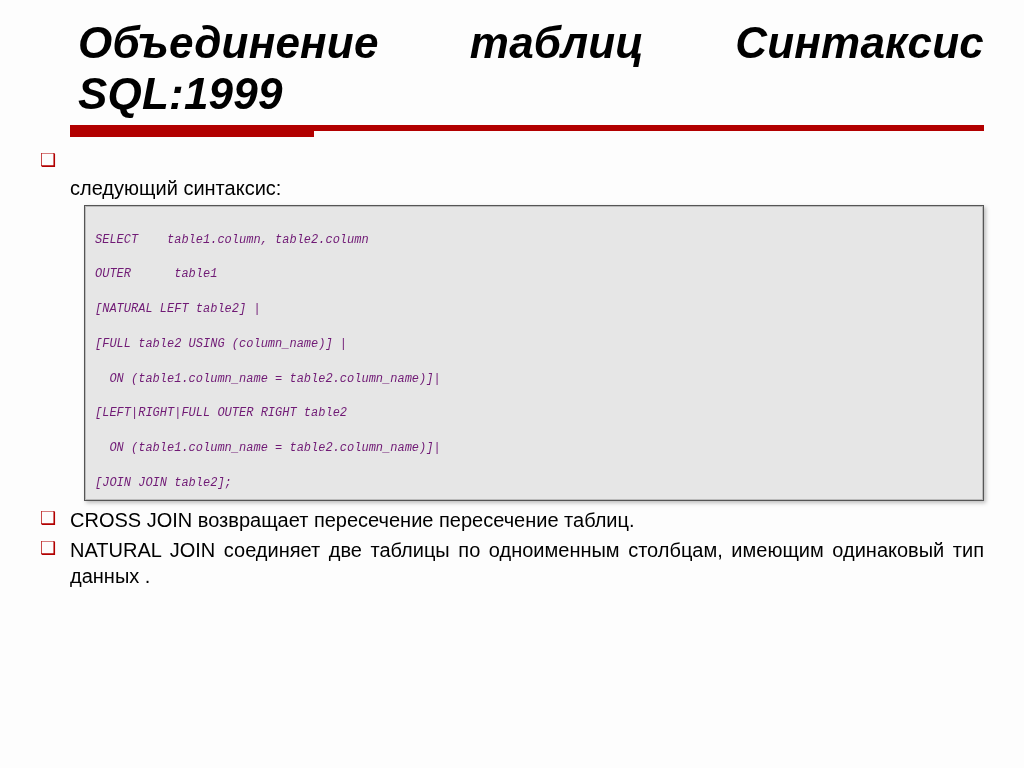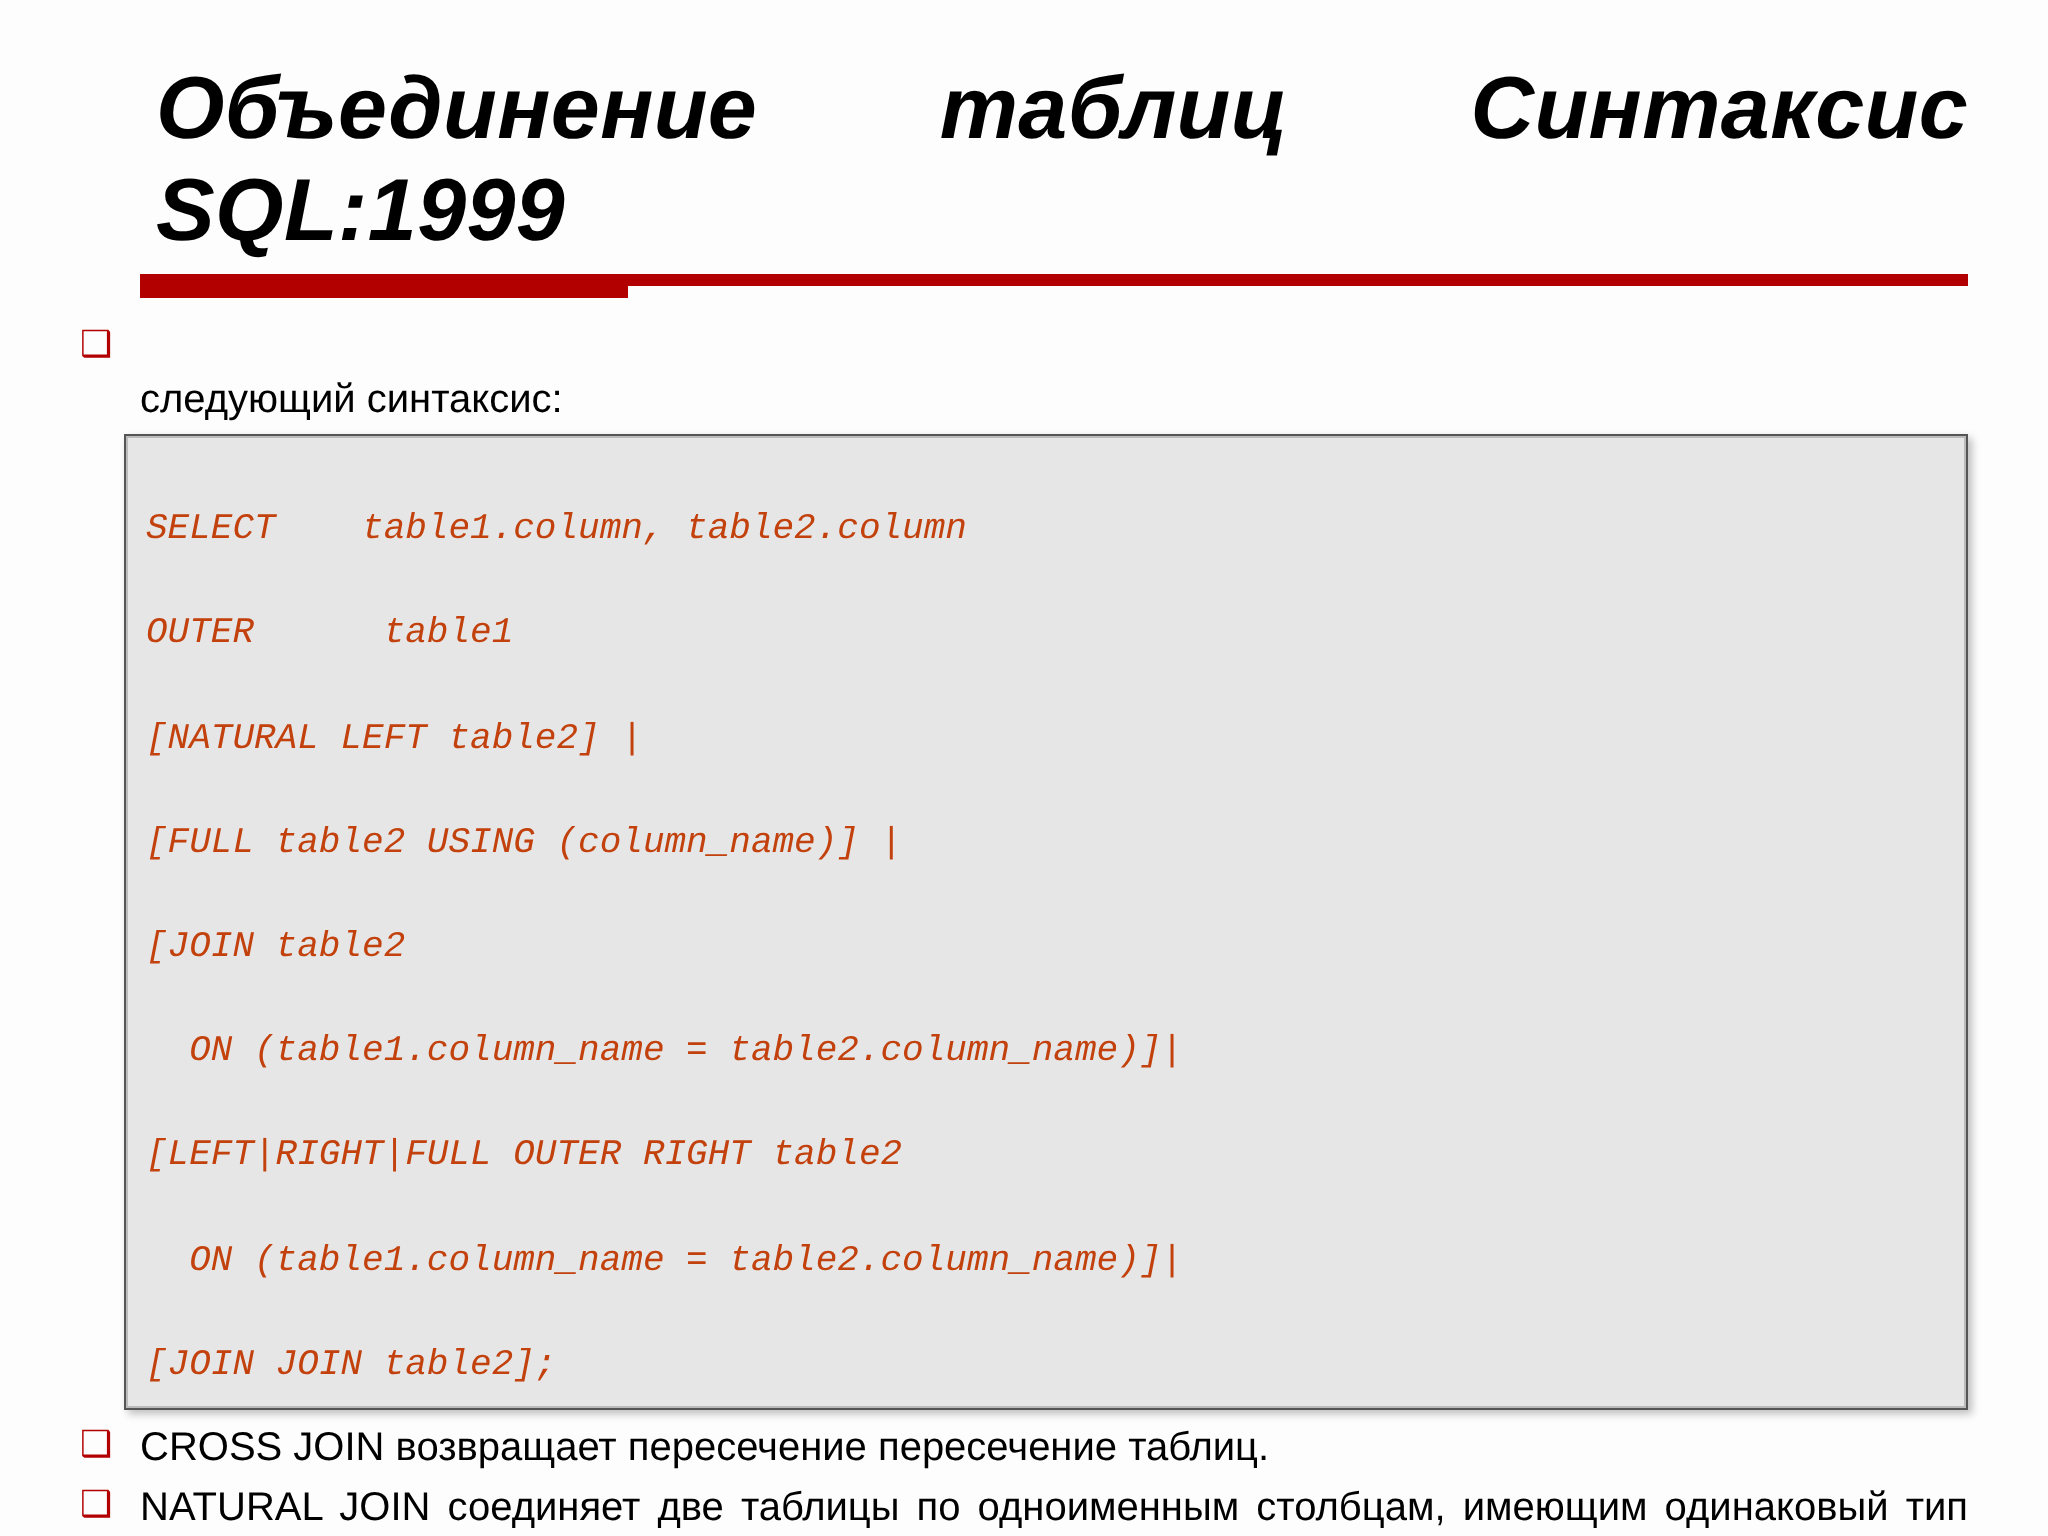--- a/index.html
+++ b/index.html
@@ -9,21 +9,21 @@
     height: 768px;
     background: #fdfdfd;
     font-family: Verdana, Geneva, sans-serif;
     color: #000;
     overflow: hidden;
   }
   .slide {
     width: 1024px;
     height: 768px;
     box-sizing: border-box;
-    padding: 30px 40px 0 40px;
+    padding: 18px 40px 0 40px;
     text-align: justify;
   }
   .title {
     font-style: italic;
     font-size: 44px;
     line-height: 1.15;
     margin: 0 0 6px 38px;
     letter-spacing: 0.2px;
   }
   .rule {
@@ -58,28 +58,28 @@
     position: absolute;
     left: 0;
     top: 0;
     color: #b20000;
     font-size: 18px;
   }
   .after-intro {
     margin-top: 6px;
   }
   .codebox {
-    margin: 4px 0 4px 22px;
+    margin: 4px 0 4px 44px;
     border: 1px solid #555;
     background: #e6e6e6;
     padding: 8px 10px;
     font-family: "Courier New", monospace;
     font-style: italic;
-    color: #c2410c;
-    font-size: 18px;
+    color: #701a75;
+    font-size: 12px;
     line-height: 1.45;
     white-space: pre;
     box-shadow: inset 0 0 0 1px #bbb, 2px 2px 4px rgba(0,0,0,0.25);
     overflow: hidden;
   }
   .code-line { display: block; }
 </style>
 </head>
 <body>
 
@@ -93,21 +93,20 @@
       <br>
       <span>следующий синтаксис:</span>
     </li>
   </ul>
 
   <div class="codebox">
 <span class="code-line">SELECT    table1.column, table2.column</span>
 <span class="code-line">OUTER      table1</span>
 <span class="code-line">[NATURAL LEFT table2] |</span>
 <span class="code-line">[FULL table2 USING (column_name)] |</span>
-<span class="code-line">[JOIN table2</span>
 <span class="code-line">  ON (table1.column_name = table2.column_name)]|</span>
 <span class="code-line">[LEFT|RIGHT|FULL OUTER RIGHT table2</span>
 <span class="code-line">  ON (table1.column_name = table2.column_name)]|</span>
 <span class="code-line">[JOIN JOIN table2];</span></div>
 
   <ul class="bullet-list after-intro">
     <li>CROSS JOIN возвращает пересечение пересечение таблиц.</li>
     <li>NATURAL JOIN соединяет две таблицы по одноименным  столбцам, имеющим одинаковый тип данных .</li>
 
   </ul>

